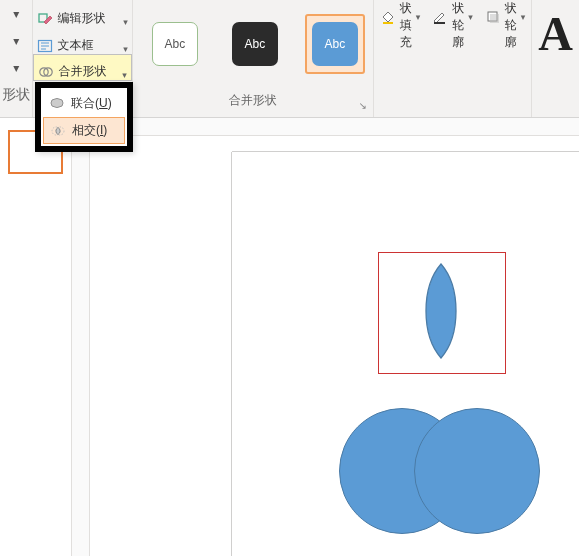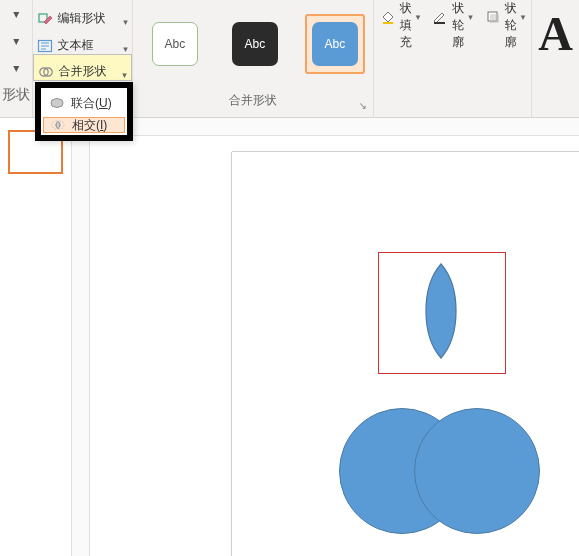--- a/index.html
+++ b/index.html
@@ -218,21 +218,21 @@
     display:flex; align-items:center;
     gap:6px;
     padding-left:6px;
     cursor:pointer;
     font-size:12px;
     color:#333;
   }
   .dd-item.hover {
     border:1px solid #f4a460;
     background:#fde6d2;
-    height:16px;
+    height:27px;
   }
   .dd-item .hotkey { text-decoration: underline; }
   .dd-icon {
     width:16px; height:16px;
     display:flex; align-items:center; justify-content:center;
   }
   .dd-icon svg { width:16px; height:16px; }
 
   .ico { width:16px; height:16px; display:inline-flex; align-items:center; justify-content:center;}
   .ico svg { width:16px; height:16px; }

